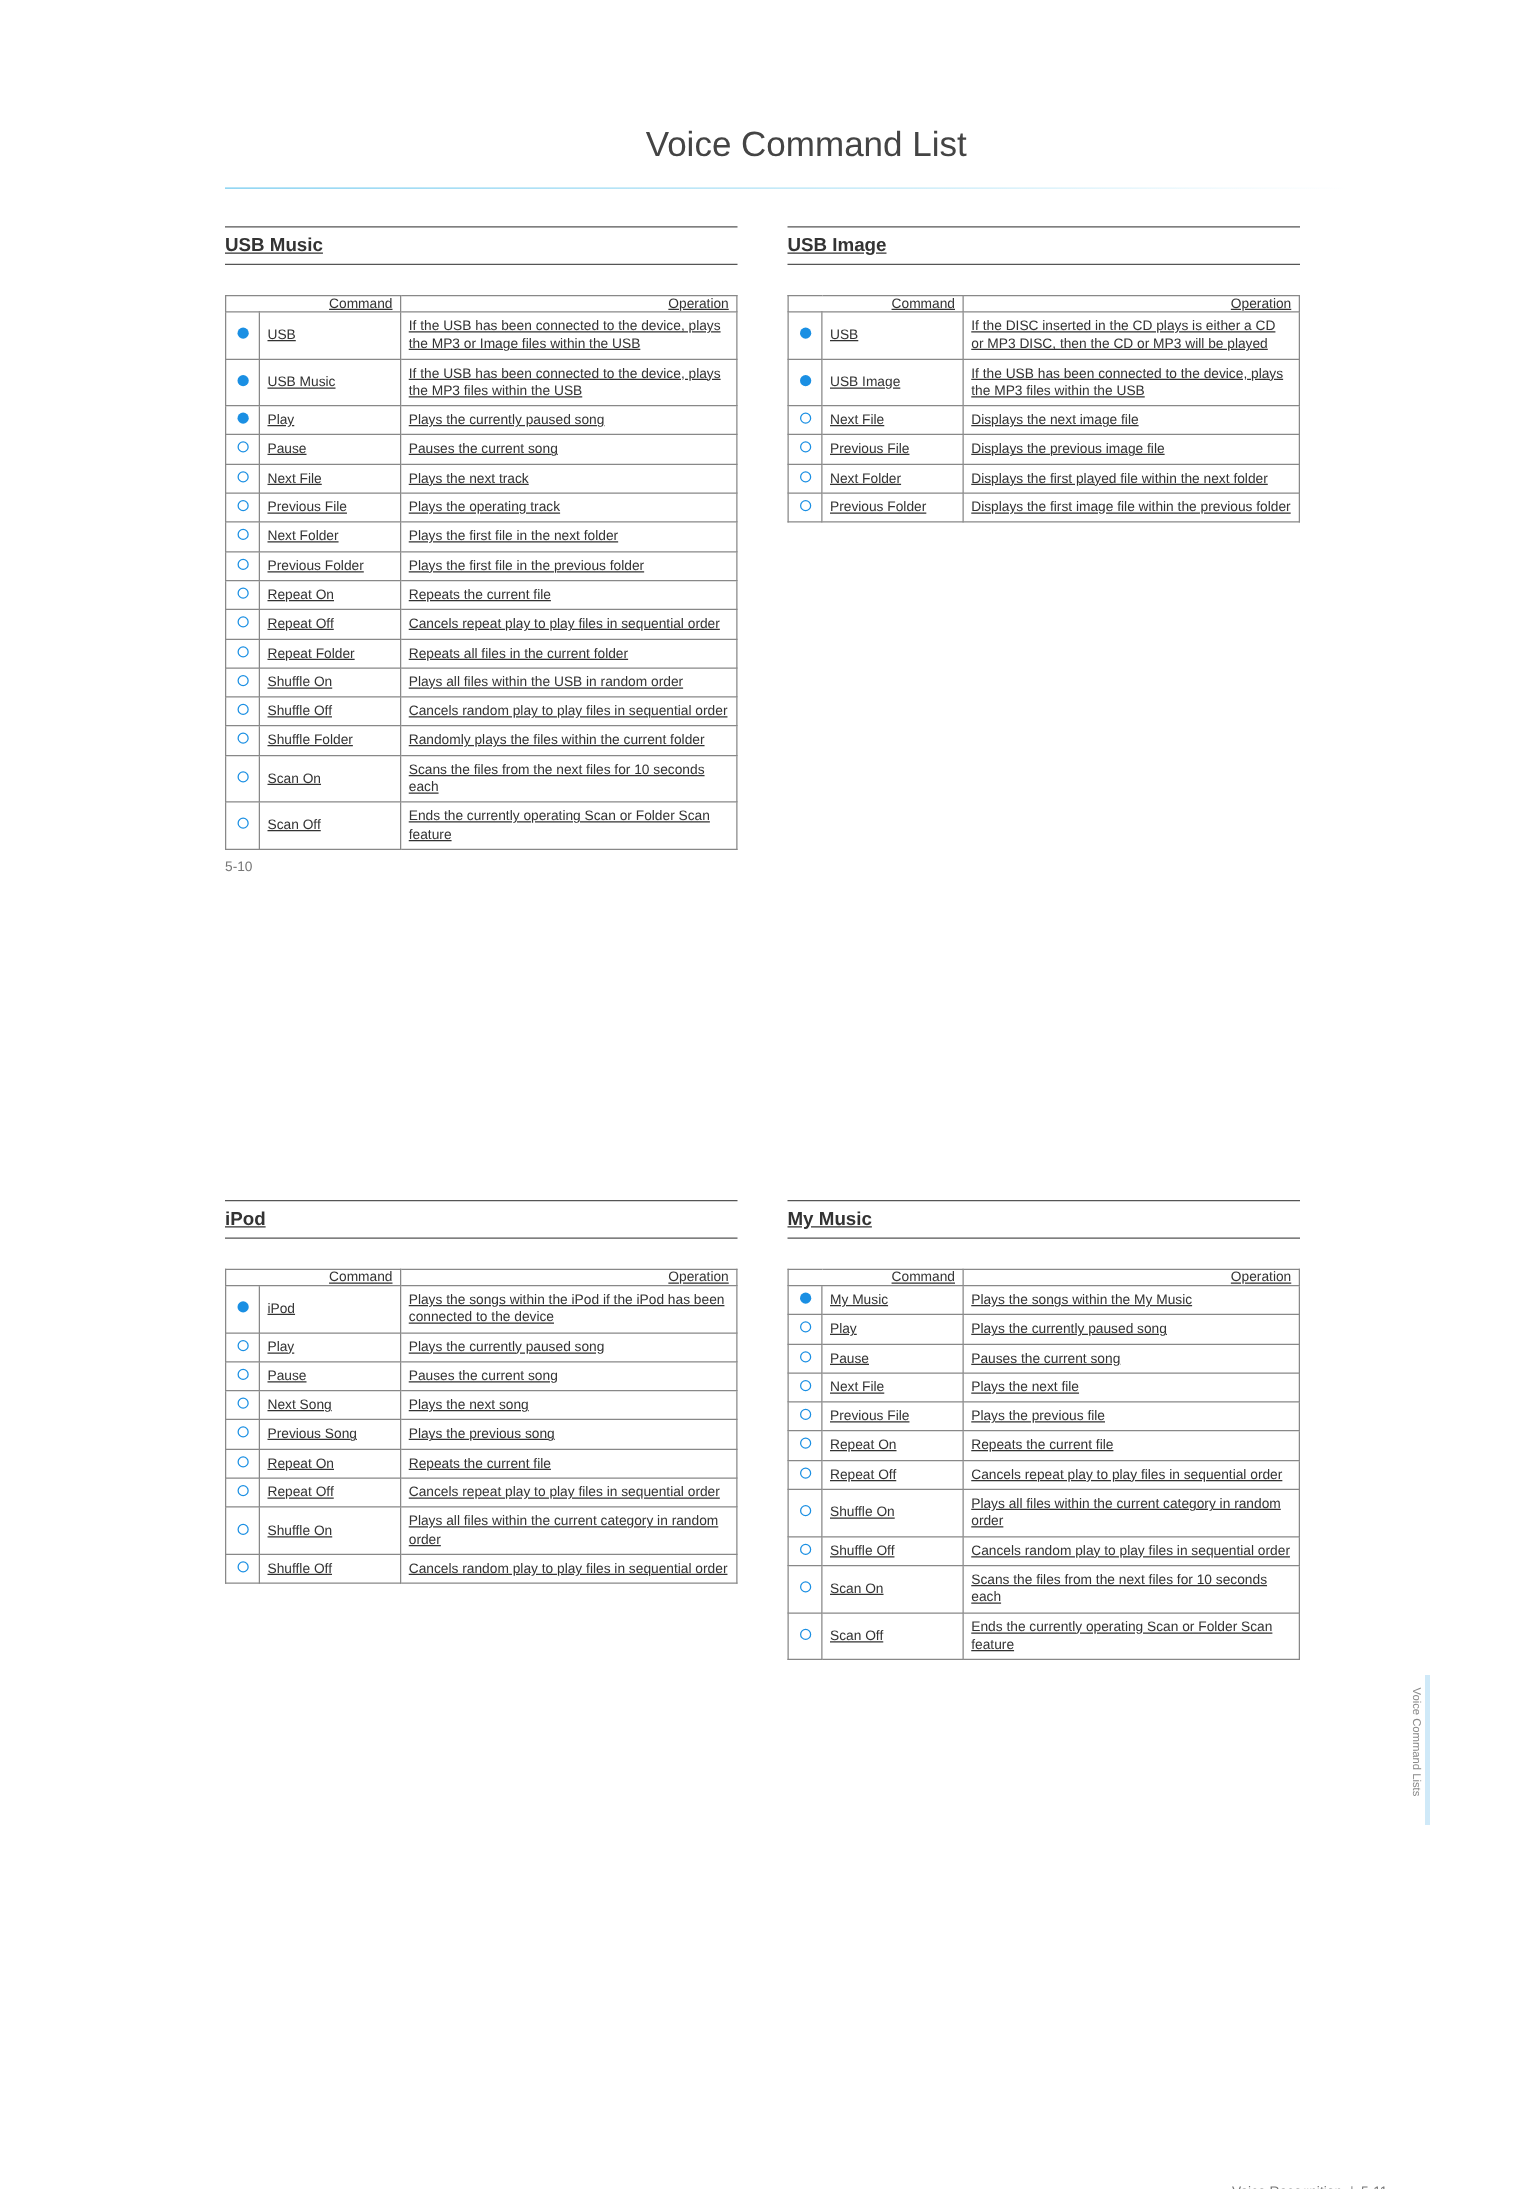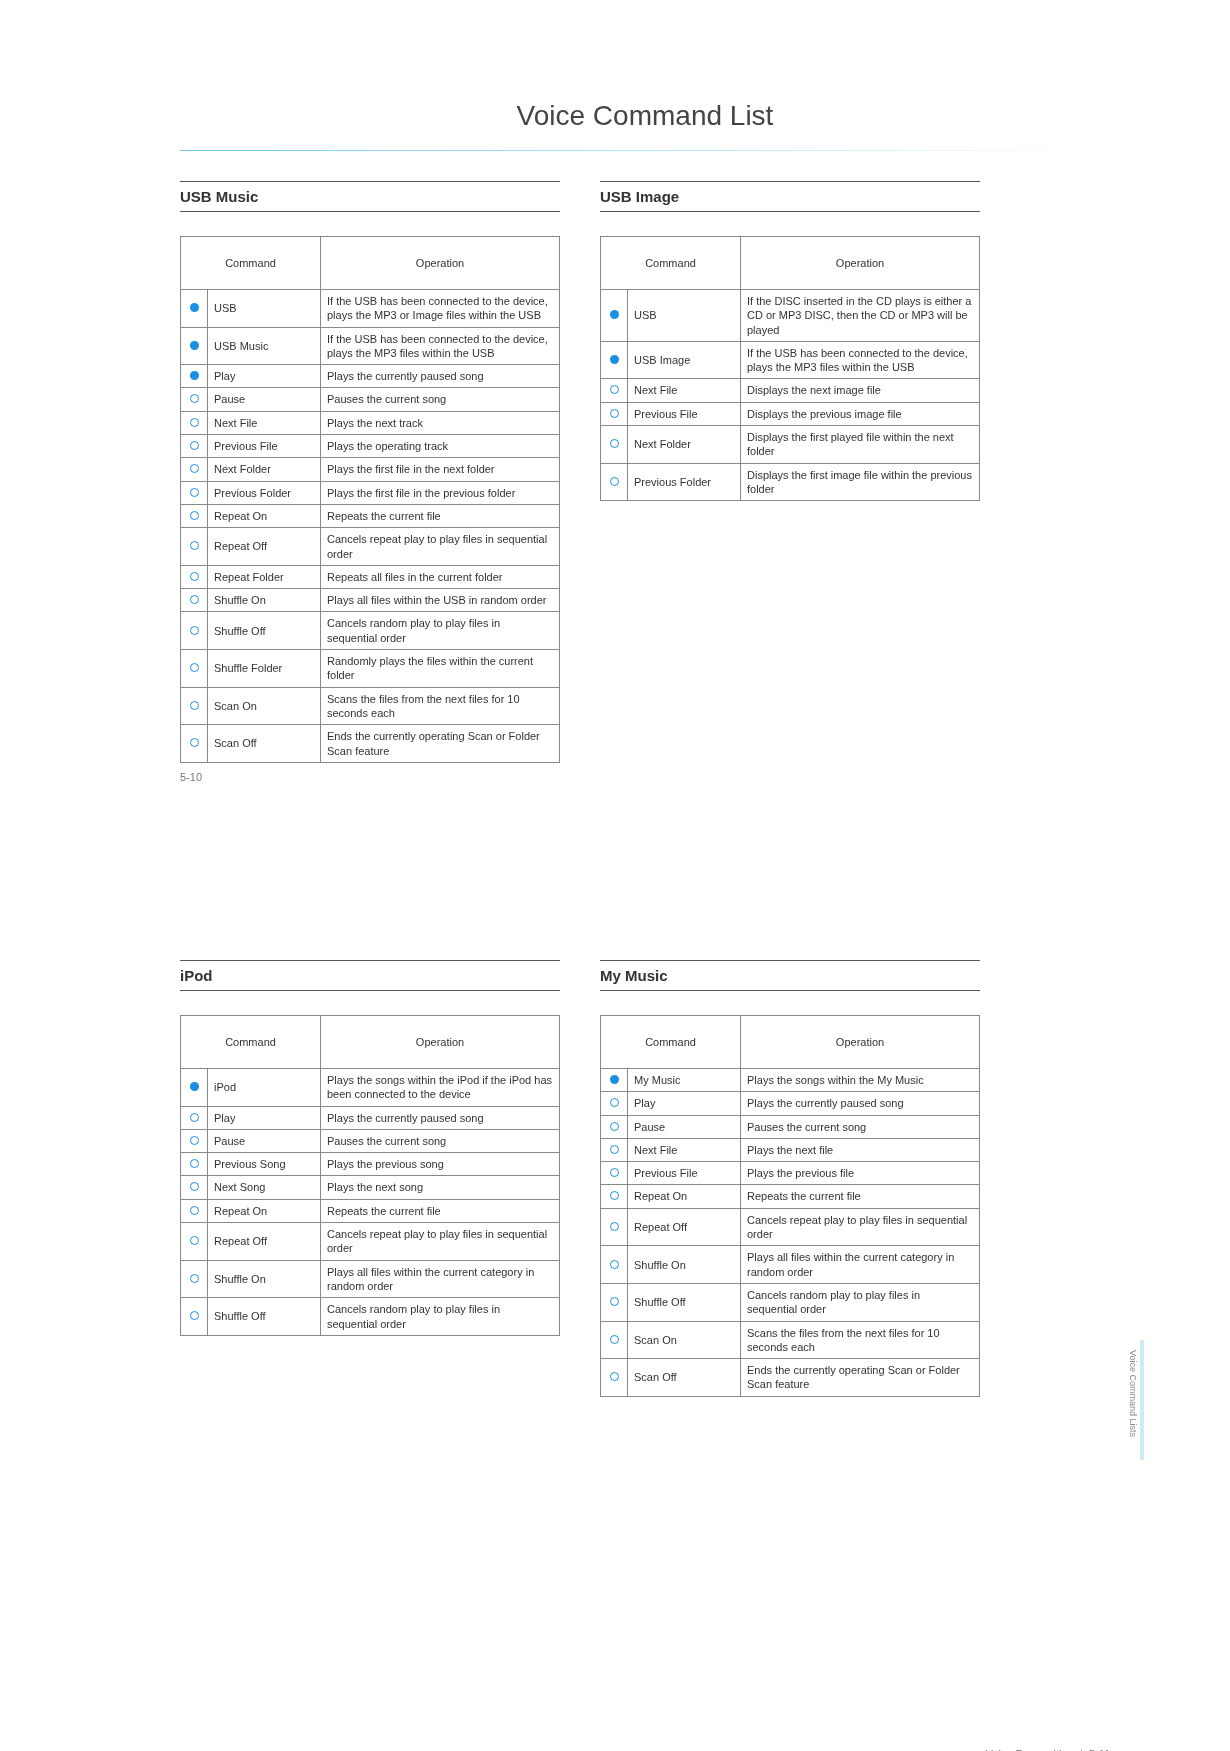--- a/index.html
+++ b/index.html
@@ -31,41 +31,42 @@
     height: 1px;
     background: linear-gradient(to right, #6fc9ef 0%, #bfe8f7 60%, #fff 100%);
     margin-bottom: 30px;
     width: 900px;
   }
   .cols {
     display: flex;
     gap: 40px;
   }
   .col {
-    width: 380px;
+    width: 410px;
+    text-decoration: underline;
   }
   .section-title {
     font-weight: bold;
     font-size: 15px;
     border-top: 1px solid #555;
     border-bottom: 1px solid #555;
     padding: 6px 0;
     margin-bottom: 24px;
   }
   table.cmd {
     width: 100%;
     border-collapse: collapse;
     font-size: 11px;
   }
   table.cmd th {
     border: 1px solid #888;
-    padding: 20px 6px;
+    padding: 0 6px;
     font-weight: normal;
     background: #fff;
-    text-align: center;
+    text-align: right;
   }
   table.cmd td {
     border: 1px solid #888;
     padding: 4px 6px;
     vertical-align: middle;
     line-height: 1.3;
   }
   table.cmd td.iconcell {
     width: 22px;
     text-align: center;
@@ -300,27 +301,27 @@
                 <td class="cmdcell">Play</td>
                 <td>Plays the currently paused song</td>
               </tr>
               <tr>
                 <td class="iconcell"><span class="dot-open"></span></td>
                 <td class="cmdcell">Pause</td>
                 <td>Pauses the current song</td>
               </tr>
               <tr>
                 <td class="iconcell"><span class="dot-open"></span></td>
+                <td class="cmdcell">Next Song</td>
+                <td>Plays the next song</td>
+              </tr>
+              <tr>
+                <td class="iconcell"><span class="dot-open"></span></td>
                 <td class="cmdcell">Previous Song</td>
                 <td>Plays the previous song</td>
-              </tr>
-              <tr>
-                <td class="iconcell"><span class="dot-open"></span></td>
-                <td class="cmdcell">Next Song</td>
-                <td>Plays the next song</td>
               </tr>
               <tr>
                 <td class="iconcell"><span class="dot-open"></span></td>
                 <td class="cmdcell">Repeat On</td>
                 <td>Repeats the current file</td>
               </tr>
               <tr>
                 <td class="iconcell"><span class="dot-open"></span></td>
                 <td class="cmdcell">Repeat Off</td>
                 <td>Cancels repeat play to play files in sequential order</td>

